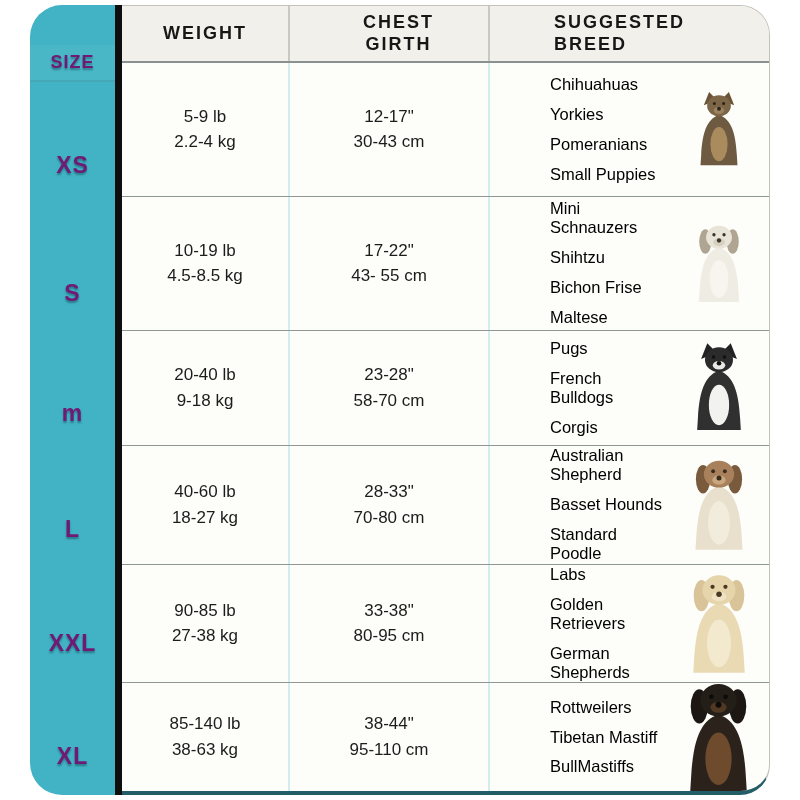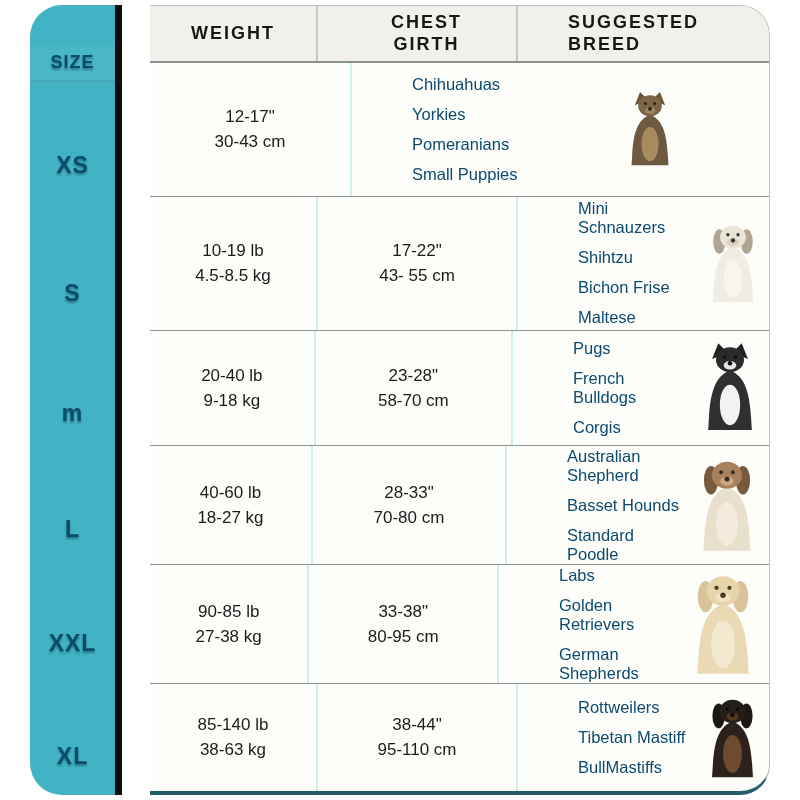--- a/index.html
+++ b/index.html
@@ -2,26 +2,26 @@
 <html><head>
 <meta charset="utf-8">
 <style>
   * { margin:0; padding:0; box-sizing:border-box; }
   html,body { width:800px; height:800px; background:#ffffff; font-family:"Liberation Sans", sans-serif; }
   .sheet { position:absolute; left:30px; top:5px; width:740px; height:790px; display:flex; }
 
   
   .size-col { width:85px; background:#42b3c4; border-radius:32px 0 0 32px; display:flex; flex-direction:column; overflow:hidden; }
   .stripe { width:7px; background:#0e0e0e; }
-  .size-cell { display:flex; align-items:center; justify-content:center; color:#0c4a6e; font-weight:bold; letter-spacing:1px; text-shadow:0 2px 2px rgba(16,74,88,0.55);margin-top:40px; }
+  .size-cell { display:flex; align-items:center; justify-content:center; color:#701a75; font-weight:bold; letter-spacing:1px; text-shadow:0 2px 2px rgba(16,74,88,0.55);margin-top:40px; }
   .size-head { font-size:18px; border-bottom:2px solid rgba(0,0,0,0.08); background:#4ab7c7; }
   .size-label { font-size:23px; }
 
   
-  .content { flex:1; display:flex; flex-direction:column; background:#fdfdfa; border:1px solid #c2c1ba; border-left:none; border-bottom:4px solid #235d68; border-radius:0 30px 30px 0; overflow:hidden;margin-left:28px; }
+  .content { flex:1; display:flex; flex-direction:column; background:#fdfdfa; border:1px solid #c2c1ba; border-left:none; border-bottom:4px solid #235d68; border-radius:0 30px 30px 0; overflow:hidden; }
   .hrow { display:flex; background:#f2f0ea; border-bottom:2px solid #8a9190; }
   .hcell { display:flex; align-items:center; justify-content:center; text-align:center; font-weight:bold; color:#171717; font-size:18px; letter-spacing:2px; line-height:1.25; }
   .hcell + .hcell { border-left:2px solid #c9c8c0;padding-left:19px; }
   .hcell span { display:inline-block; }
   .h-girth span { max-width:120px; }
   .h-breed span { max-width:170px; }
 
   .row { display:flex; border-bottom:1.5px solid #8f9696; }
   .row:last-child { border-bottom:none; }
   .cell { display:flex; flex-direction:column; align-items:center; justify-content:center; text-align:center; font-size:17px; color:#1c1c1c; line-height:1.5; }
@@ -30,21 +30,21 @@
   
   .c-weight { width:166px; }
   .c-girth  { width:200px; }
   .c-breed  { flex:1; flex-direction:row; justify-content:flex-start; text-align:left; }
 
   
   .h0 { height:57px; }
   .h1 { height:135px; } .h2 { height:135px; } .h3 { height:116px; }
   .h4 { height:120px; } .h5 { height:119px; } .h6 { height:108px; }
 
-  .breed-list { display:flex; flex-direction:column; justify-content:center; gap:11px; width:118px; margin-left:60px; font-size:16.5px; line-height:1.15; color:#0c4a6e; }
+  .breed-list { display:flex; flex-direction:column; justify-content:center; gap:11px; width:118px; margin-left:60px; font-size:16.5px; line-height:1.15; color:#000000; }
   .dog-box { flex:1; display:flex; align-items:center; justify-content:center; }
   .row:nth-child(1) .dog-box svg { width:54px; }
   .row:nth-child(2) .dog-box svg { width:66px; }
   .row:nth-child(3) .dog-box svg { width:72px; }
   .row:nth-child(4) .dog-box svg { width:78px; }
   .row:nth-child(5) .dog-box svg { width:84px; }
   .row:nth-child(6) .dog-box svg { width:92px; }
 </style>
 </head>
 <body>
@@ -70,20 +70,24 @@
         </div>
       <div class="hcell c-girth h-girth">
           <span>CHEST GIRTH</span>
         </div>
       <div class="hcell c-breed h-breed" style="flex:1;justify-content:center;">
           <span>SUGGESTED BREED</span>
         </div>
     </div>
 
     <div class="row h1">
+      <div class="cell c-weight">
+          <span>5-9 lb</span>
+          <span>2.2-4 kg</span>
+        </div>
       <div class="cell c-girth">
           <span>12-17"</span>
           <span>30-43 cm</span>
         </div>
       <div class="cell c-breed">
         <div class="breed-list">
             <div class="breed">Chihuahuas</div>
             <div class="breed">Yorkies</div>
             <div class="breed">Pomeranians</div>
             <div class="breed">Small Puppies</div>

